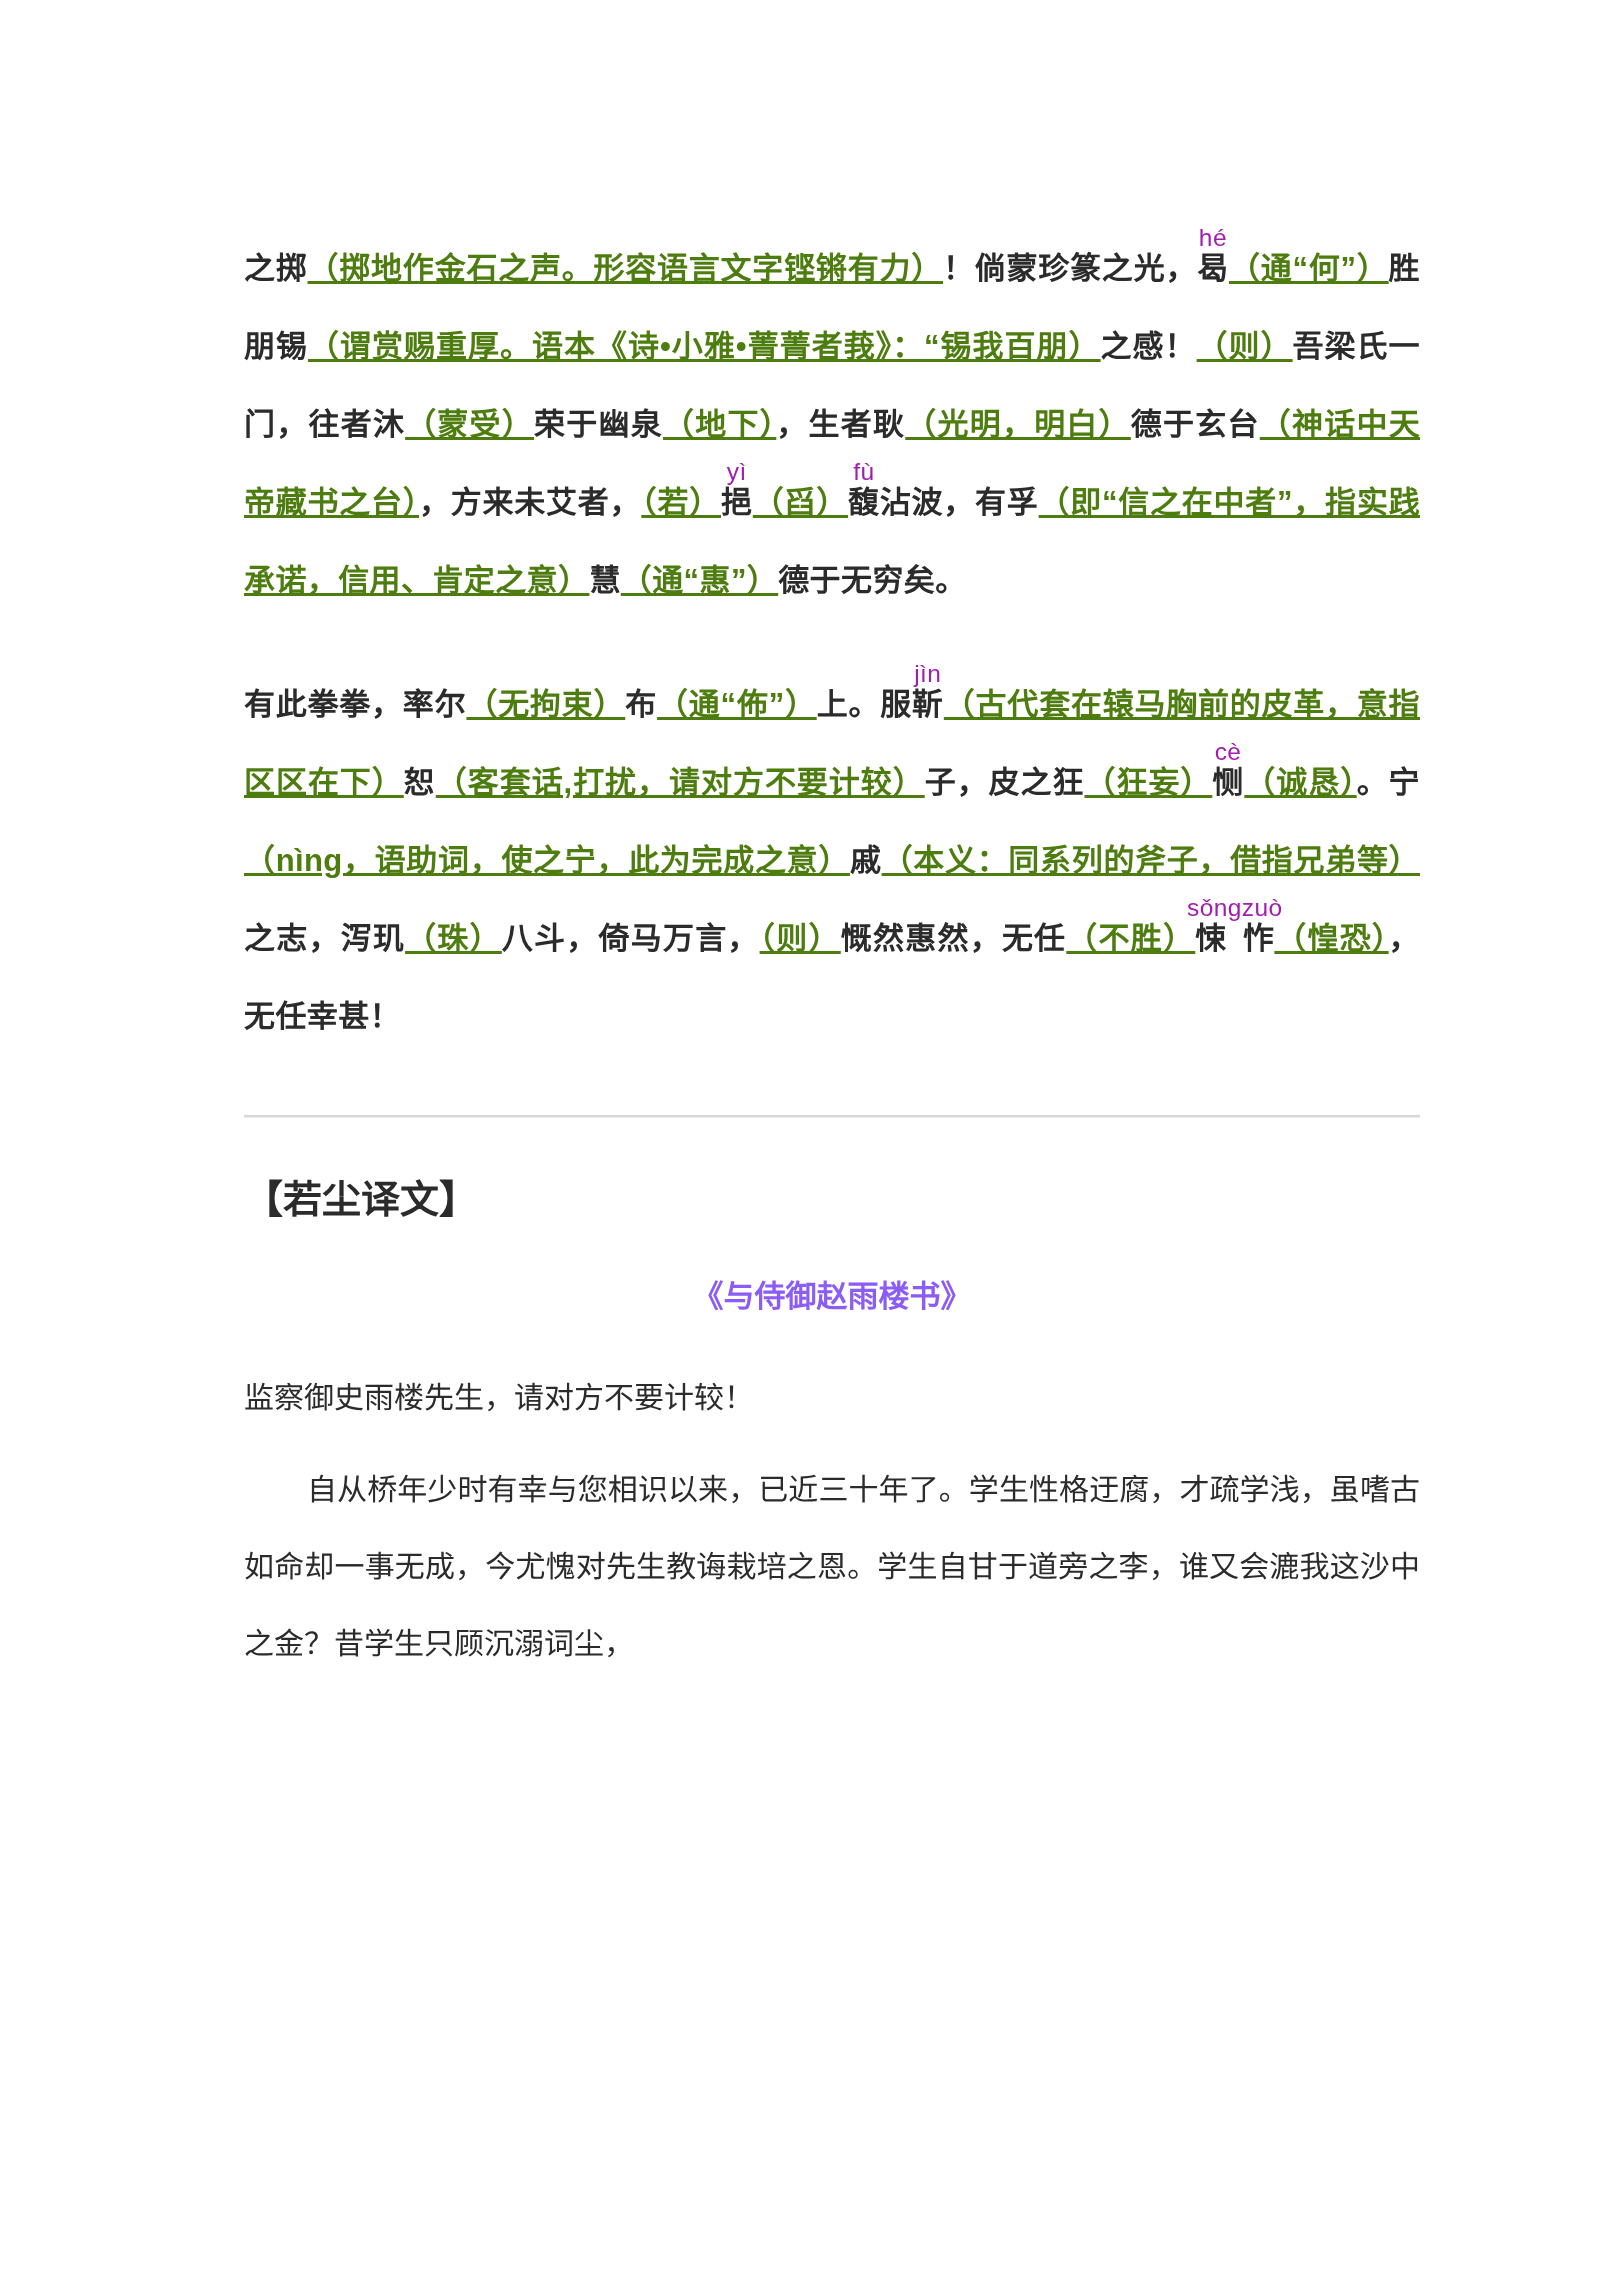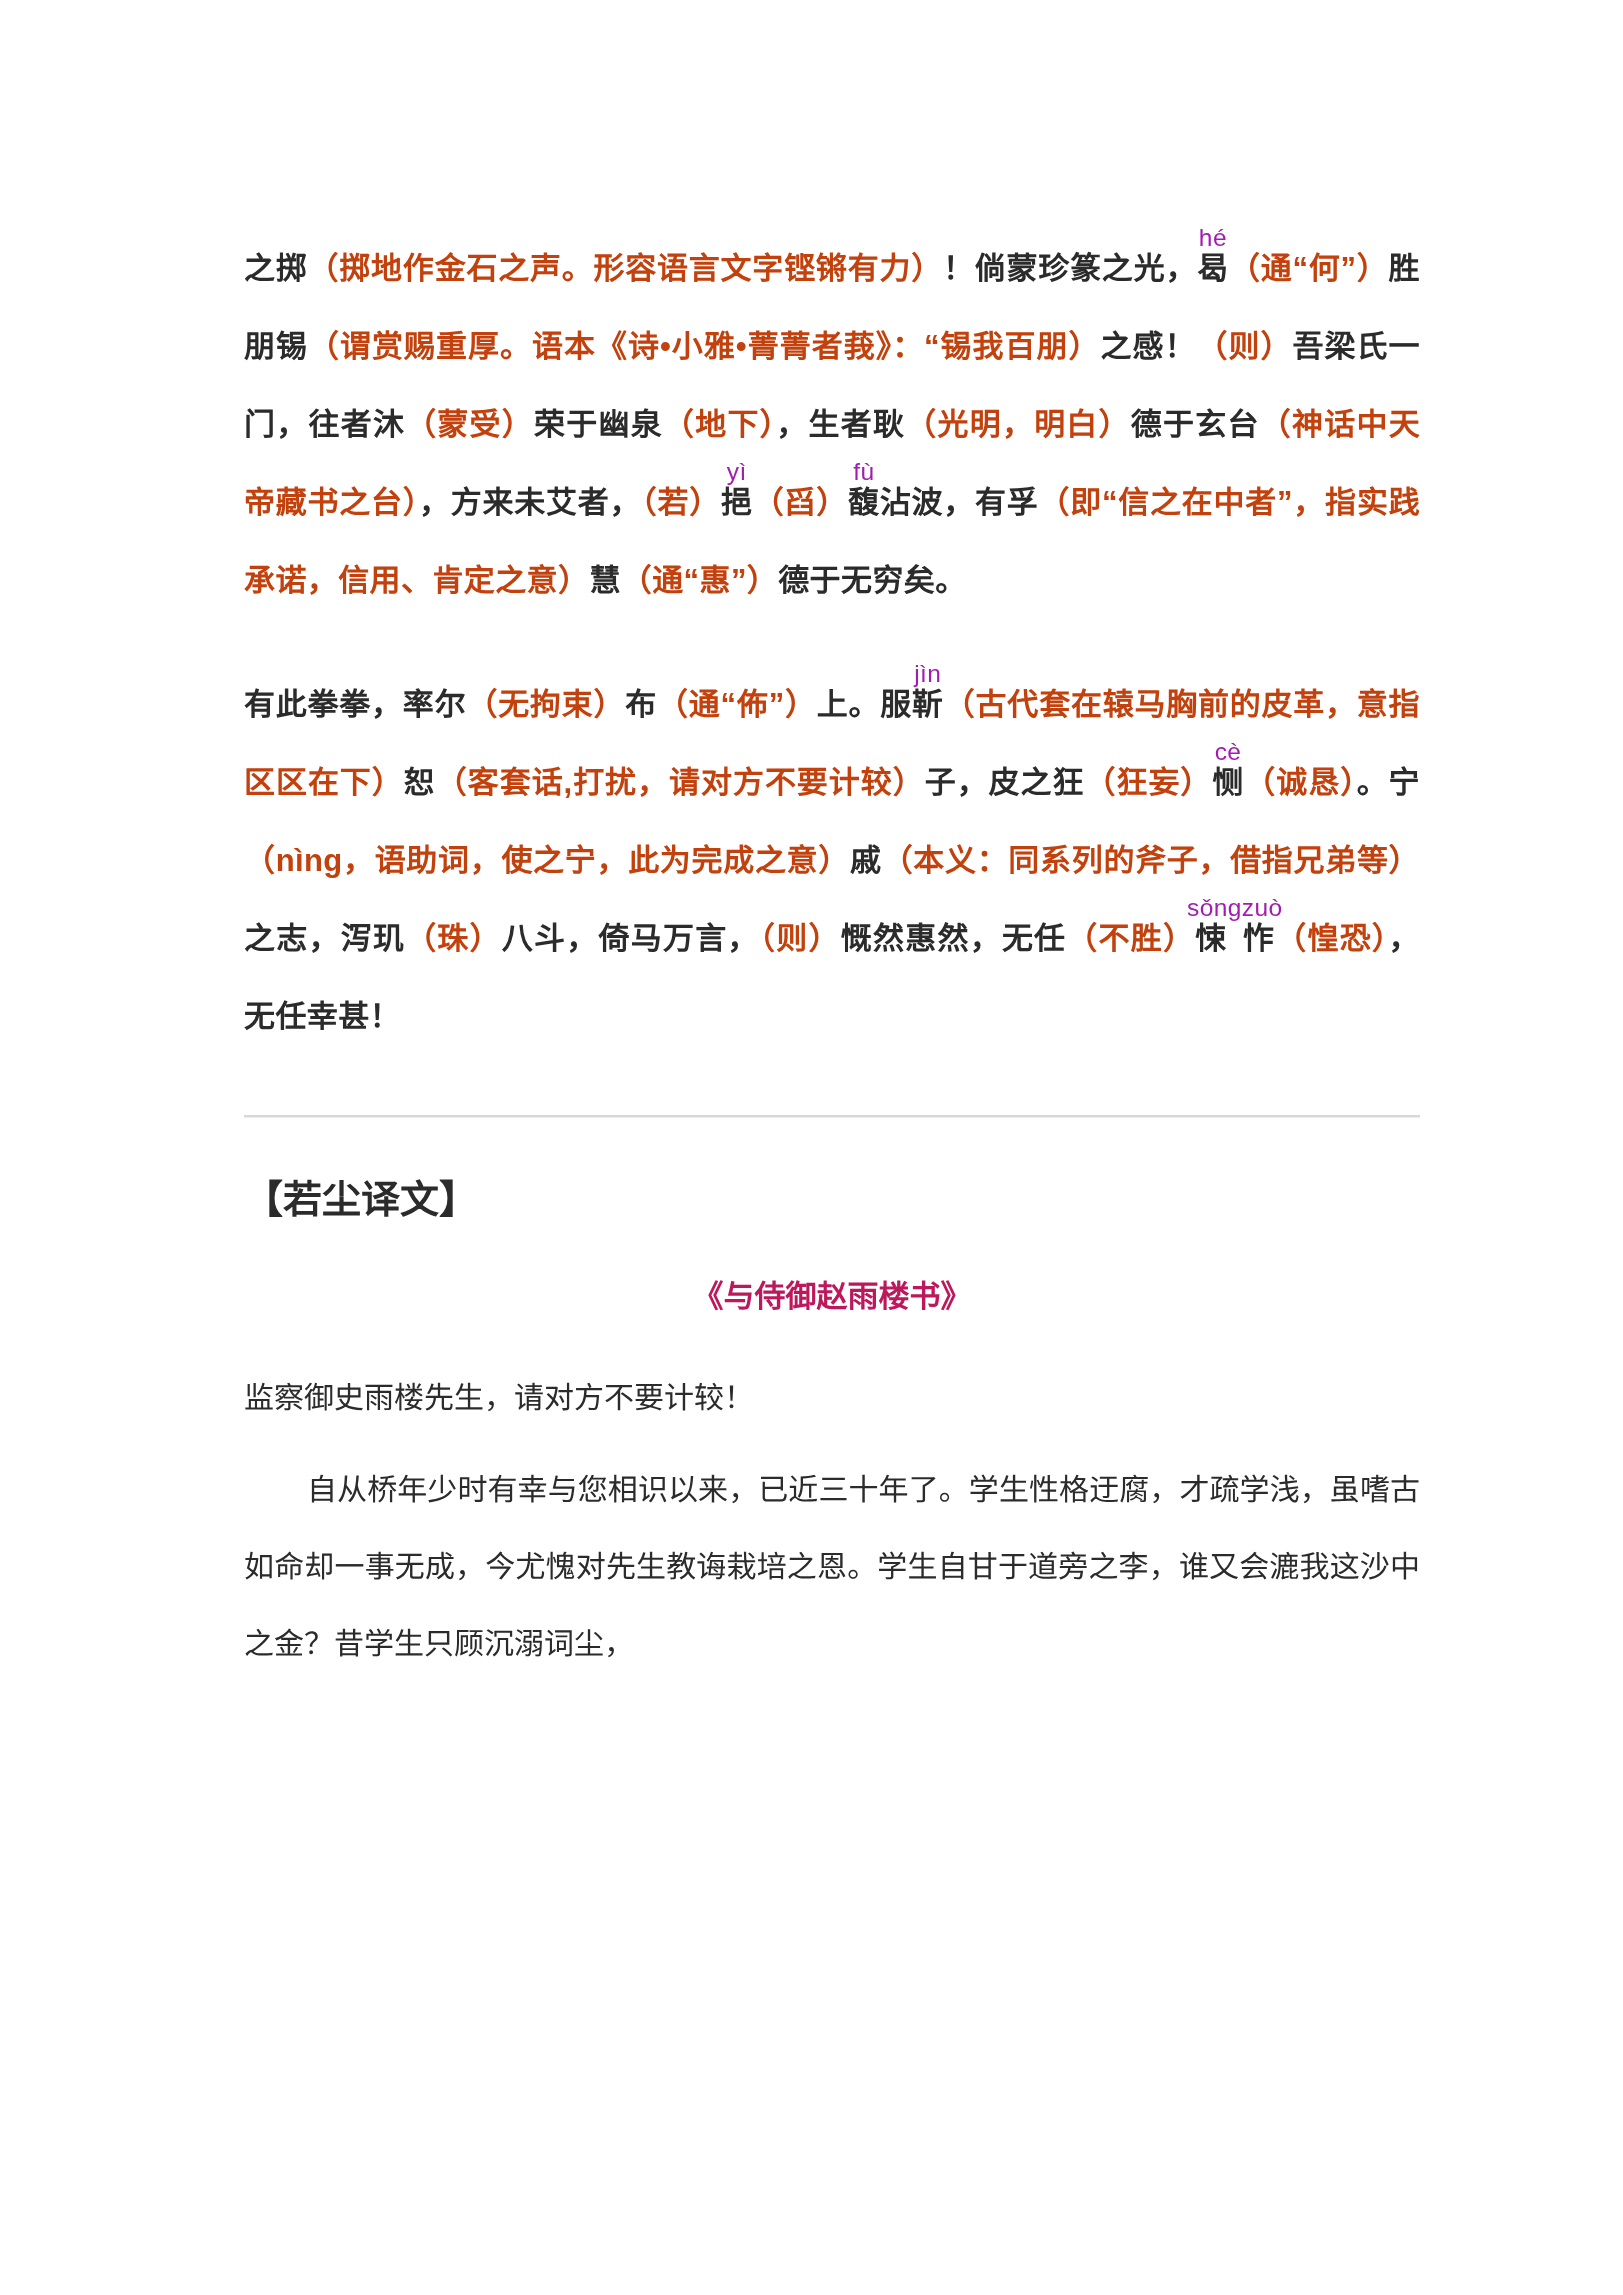--- a/index.html
+++ b/index.html
@@ -30,21 +30,21 @@
     line-height: 78px;
     letter-spacing: 0.4px;
     text-align: justify;
     text-justify: inter-ideograph;
   }
   .src-block p {
     margin: 0 0 43px 0;
   }
   .src-block p:last-child { margin-bottom: 0; }
 
-  .gloss { color: #c2410c; }
+  .gloss { color: #4d7c0f; text-decoration: underline; }
   .plain { color: #2b2b2b; }
 
   
   ruby {
     ruby-position: over;
     -webkit-ruby-position: before;
   }
   rt {
     font-size: 24.5px;
     font-weight: normal;
@@ -69,21 +69,21 @@
     font-weight: bold;
     font-size: 39px;
     line-height: 59px;
     color: #2b2b2b;
     margin: 0 0 38px 0;
   }
   .trans-title {
     font-weight: bold;
     font-size: 31px;
     line-height: 59px;
-    color: #be185d;
+    color: #8b5cf6;
     text-align: center;
     margin: 0 0 33px 0;
   }
   .trans-block {
     font-size: 30px;
     line-height: 77px;
     color: #2b2b2b;
     text-align: justify;
     text-justify: inter-ideograph;
   }

